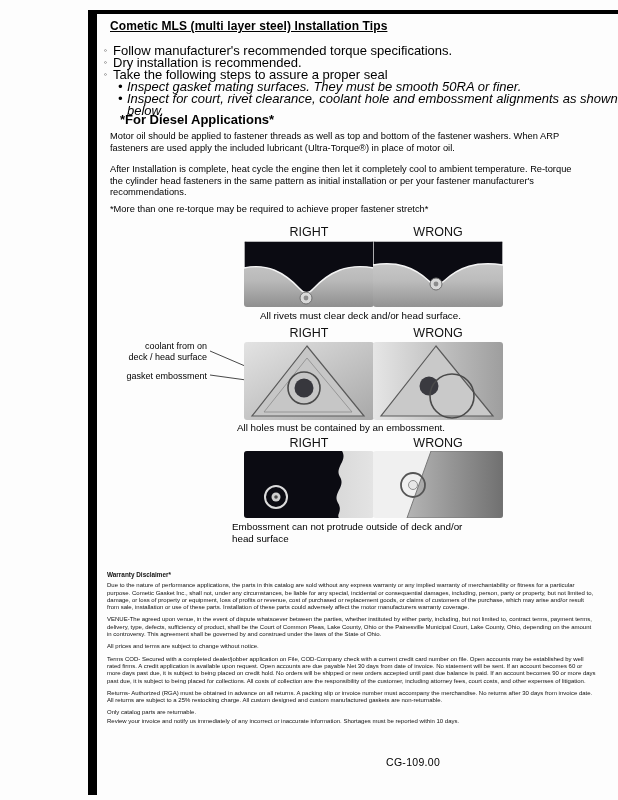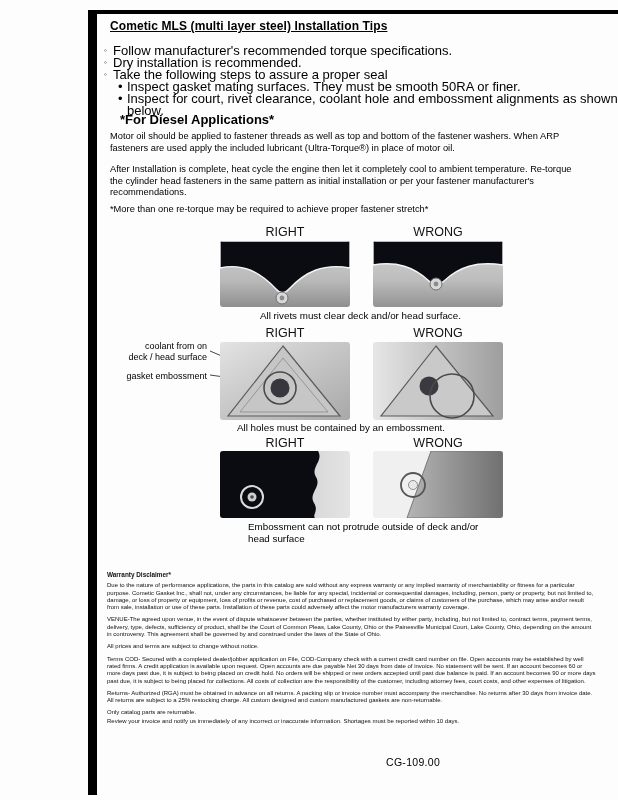--- a/index.html
+++ b/index.html
@@ -7,44 +7,44 @@
   .abs{position:absolute;}
 
   .border-top{left:92px;top:10px;width:526px;height:4px;background:#000;}
   .border-left{left:88px;top:10px;width:9px;height:785px;background:#000;}
 
   .title{left:110px;top:19px;font-size:12px;font-weight:bold;text-decoration:underline;letter-spacing:0.1px;}
 
   .bullets{left:104px;top:45px;font-size:13px;line-height:12px;list-style:none;margin:0;padding:0;}
   .bullets>li{padding-left:9px;position:relative;}
   .bullets>li::before{content:"◦";position:absolute;left:0;top:0;font-size:8px;}
-  .subbullets{list-style:none;margin:0 0 16px 14px;padding:0;}
+  .subbullets{list-style:none;margin:0 0 16px 14px;padding:0;font-style:italic;}
   .subbullets>li{padding-left:9px;position:relative;}
   .subbullets>li::before{content:"•";position:absolute;left:0;top:0;}
 
   .diesel-heading{left:120px;top:112px;font-size:13px;font-weight:bold;}
   .para{left:110px;width:470px;font-size:9.3px;line-height:11.6px;}
   .para1{top:131px;}
   .para2{top:164px;}
   .note{left:110px;top:204px;font-size:9.3px;}
 
   .dlabel{width:130px;text-align:center;font-size:12.5px;color:#111;}
   .lab-r1{top:225px;}  .lab-r2{top:326px;}  .lab-r3{top:436px;}
-  .col-l{left:220px;text-align:center;}  .col-r{left:373px;}
+  .col-l{left:244px;text-align:center;}  .col-r{left:373px;}
 
   .dimg{border-radius:3px;overflow:hidden;line-height:0;}
   .dimg svg{display:block;}
   .img-r1{top:241px;width:130px;height:66px;}
   .img-r2{top:342px;width:130px;height:78px;}
   .img-r3{top:451px;width:130px;height:67px;}
 
   .caption{font-size:9.8px;color:#000;}
   .cap-r1{left:232px;top:310px;margin-left:28px;}
   .cap-r2{left:237px;top:422px;}
-  .cap-r3{left:248px;top:521px;width:240px;line-height:11.5px;}
+  .cap-r3{left:232px;top:521px;width:240px;line-height:11.5px;}
 
   .callout{width:102px;text-align:right;font-size:9px;line-height:10.5px;left:105px;}
   .co1{top:341px;}
   .co2{top:371px;}
   .leaders{left:209px;top:345px;width:90px;height:48px;}
 
   .warranty{left:107px;top:571px;width:490px;font-size:6px;line-height:7.3px;color:#111;}
   .warranty h2{font-size:6.4px;margin:0 0 4px 0;font-weight:bold;}
   .warranty p{margin:0 0 5px 0;}
   .warranty p.tight{margin:0 0 1px 0;}

